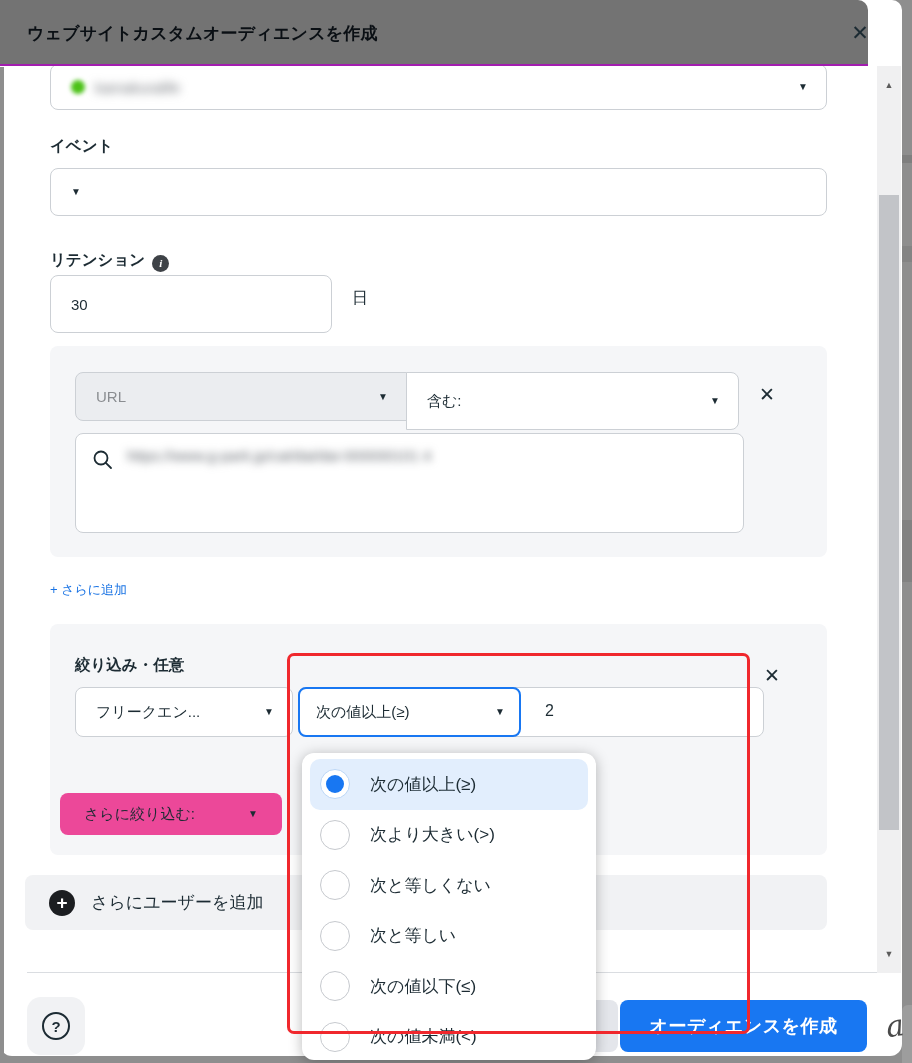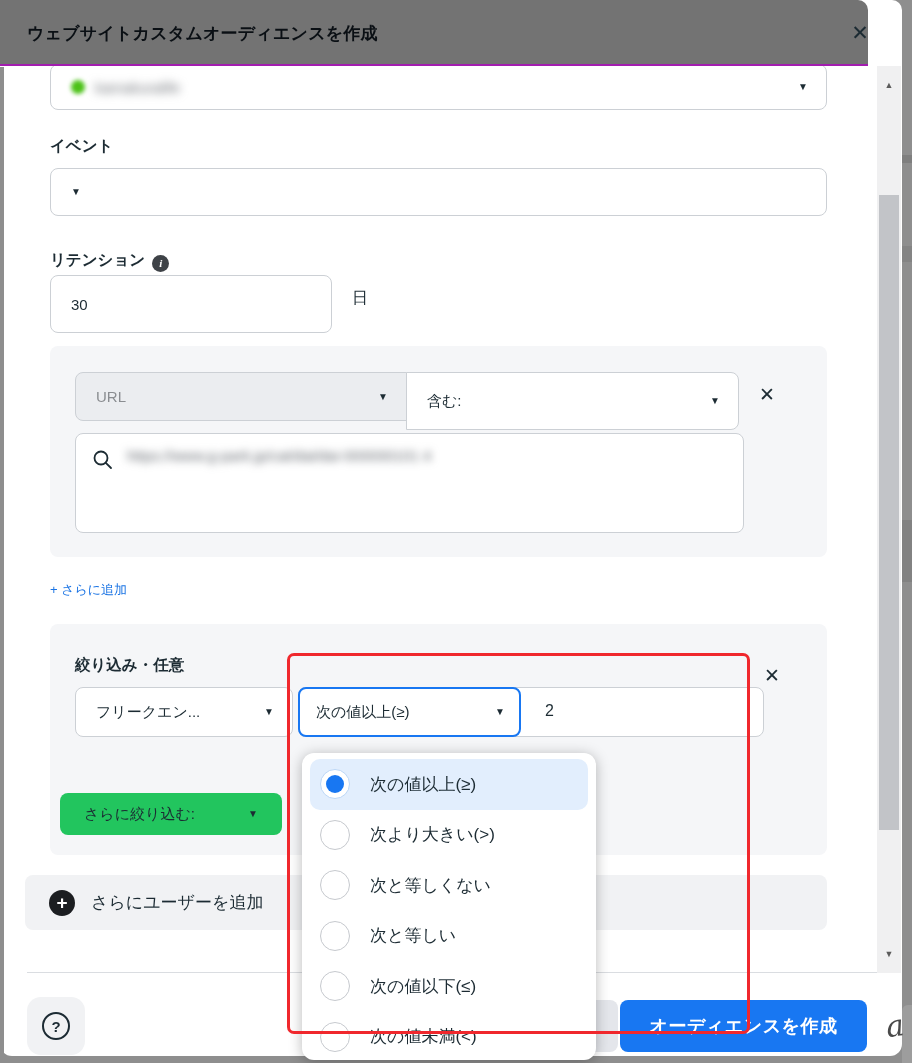--- a/index.html
+++ b/index.html
@@ -75,21 +75,21 @@
   
   .refine-label { left:75px; top:655px; }
   .metric-select { left:75px; top:687px; width:218px; height:50px; z-index:21; }
   .comp-wrap { position:absolute; left:298px; top:687px; width:466px; height:50px; background:#fff;
                border:1px solid #ccd0d5; border-radius:8px; z-index:21; }
   .comp-select { position:absolute; left:-1px; top:-1px; width:223px; height:50px; background:#fff;
                  border:2px solid #1877f2; border-radius:8px; display:flex; align-items:center;
                  justify-content:space-between; padding:0 14px 0 16px; font-size:15px; }
   .comp-value { position:absolute; left:246px; top:14px; font-size:16px; }
   .refine-x { left:764px; top:666px; }
-  .further-btn { position:absolute; left:60px; top:793px; width:222px; height:42px; background:#22c55e;
+  .further-btn { position:absolute; left:60px; top:793px; width:222px; height:42px; background:#ec4899;
                  border-radius:8px; display:flex; align-items:center; justify-content:space-between;
                  padding:0 24px; font-size:15px; cursor:pointer; }
 
   
   .add-users { position:absolute; left:25px; top:875px; width:802px; height:55px; background:#f1f2f4;
                border-radius:8px; display:flex; align-items:center; padding:0 24px; gap:16px; cursor:pointer; }
   .plus-circle { width:26px; height:26px; border-radius:50%; background:#1c1e21; color:#fff;
                  display:flex; align-items:center; justify-content:center; font-size:19px; font-weight:700; line-height:1; }
   .add-users-text { font-size:17px; color:#1c2b33; }
 

